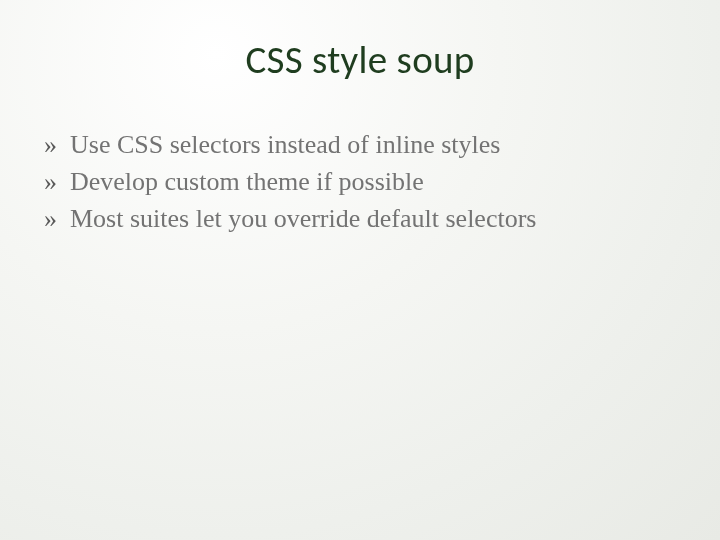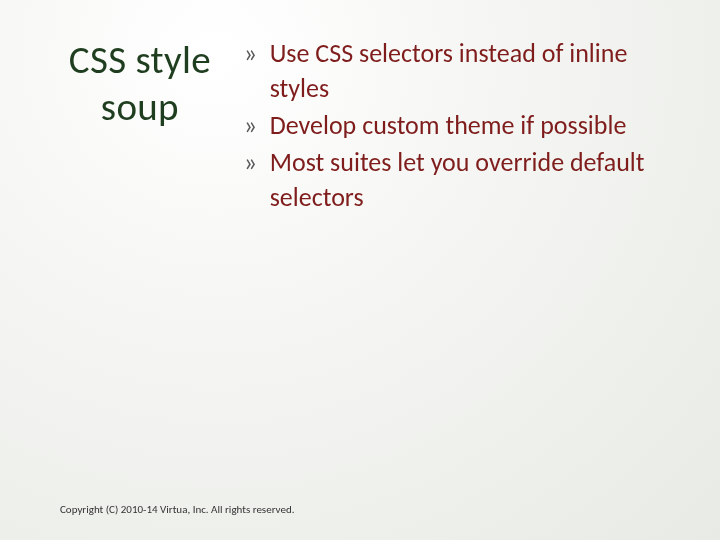--- a/index.html
+++ b/index.html
@@ -10,40 +10,42 @@
       background-blend-mode: normal;
       font-family: Calibri, "Segoe UI", Candara, Optima, sans-serif;
       position: relative;
       overflow: hidden;
     }
     .slide {
       width: 100%;
       height: 100%;
       padding: 36px 40px 24px 40px;
       display: flex;
+      flex-direction: column;
     }
     .title {
       font-size: 39px;
       font-weight: 400;
       color: #1f3d1f;
       text-align: center;
       margin-bottom: 44px;
       letter-spacing: 0.3px;
     }
     .bullets {
       list-style: none;
       padding-left: 4px;
     }
     .bullets li {
       font-size: 26px;
-      color: #7f1d1d;
+      color: #737373;
       line-height: 1.35;
       margin-bottom: 2px;
       position: relative;
       padding-left: 26px;
+      font-family: Liberation Serif, serif;
     }
     .bullets li::before {
       content: "»";
       position: absolute;
       left: 0;
       top: 0;
       color: #5a5a5a;
     }
     .footer {
       position: absolute;
@@ -56,14 +58,13 @@
 </head>
 <body>
 
 <div class="slide">
   <h1 class="title">CSS style soup</h1>
   <ul class="bullets">
     <li>Use CSS selectors instead of inline styles</li>
     <li>Develop custom theme if possible</li>
     <li>Most suites let you override default selectors</li>
   </ul>
-  <div class="footer">Copyright (C) 2010-14 Virtua, Inc. All rights reserved.</div>
 </div>
 
 </body></html>

